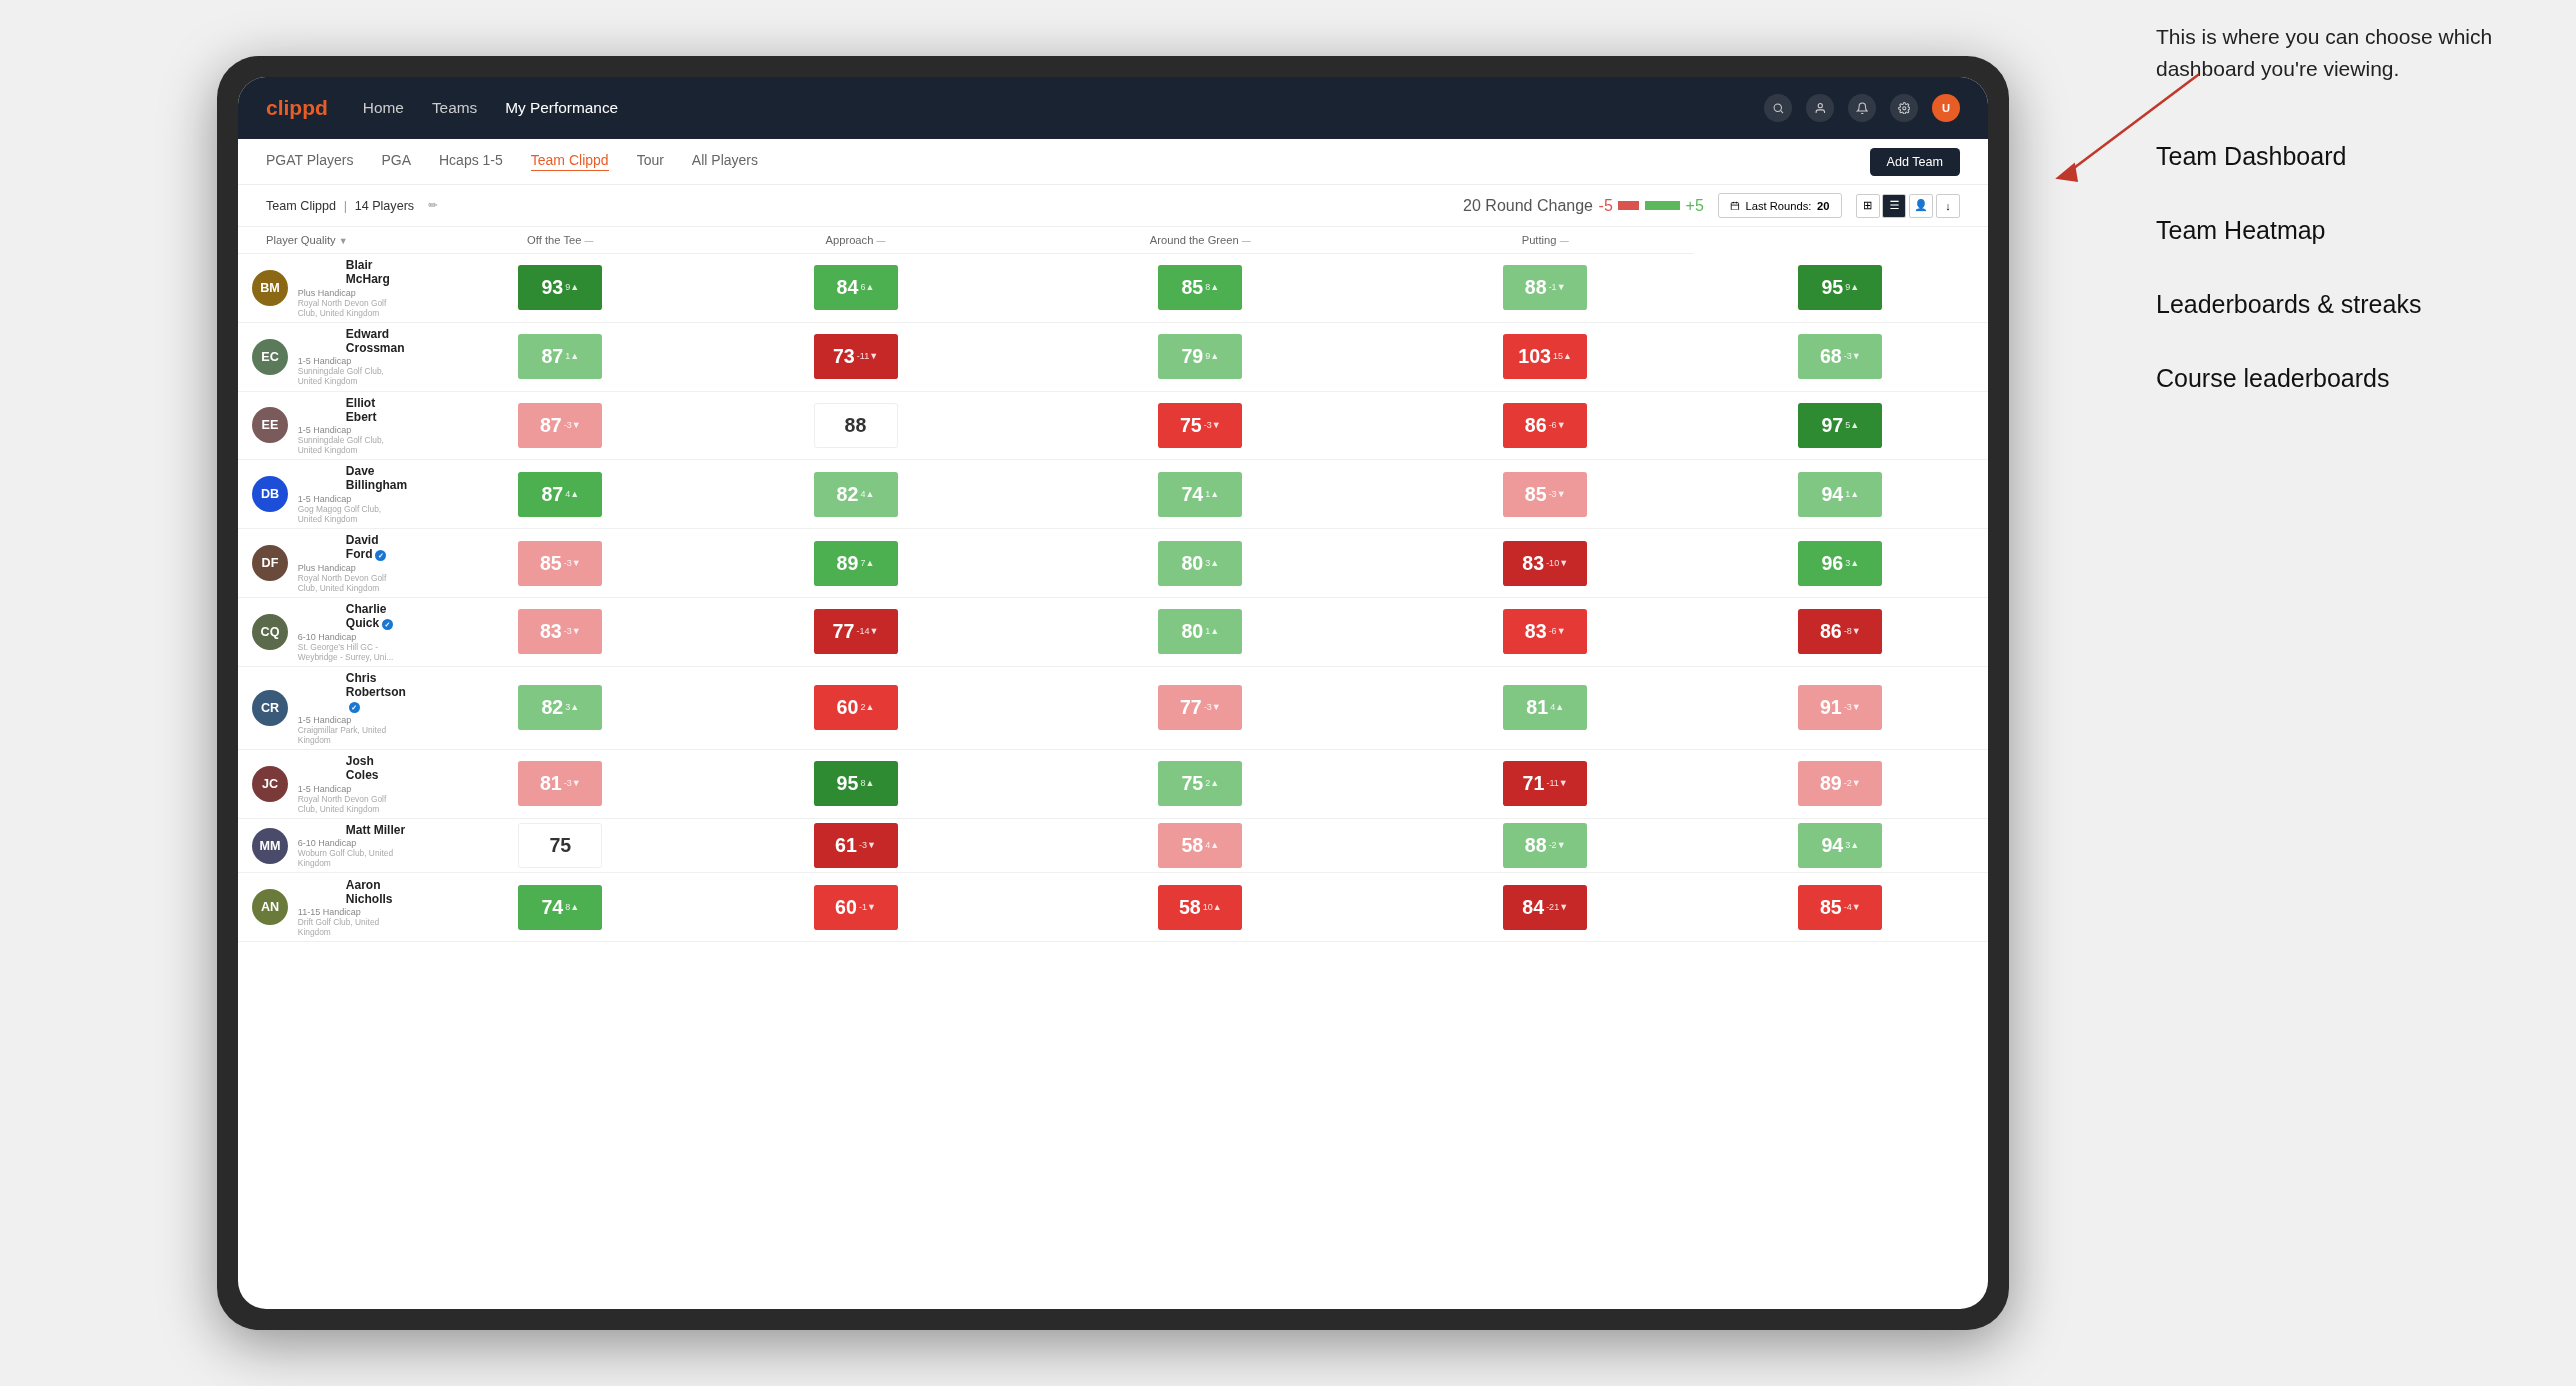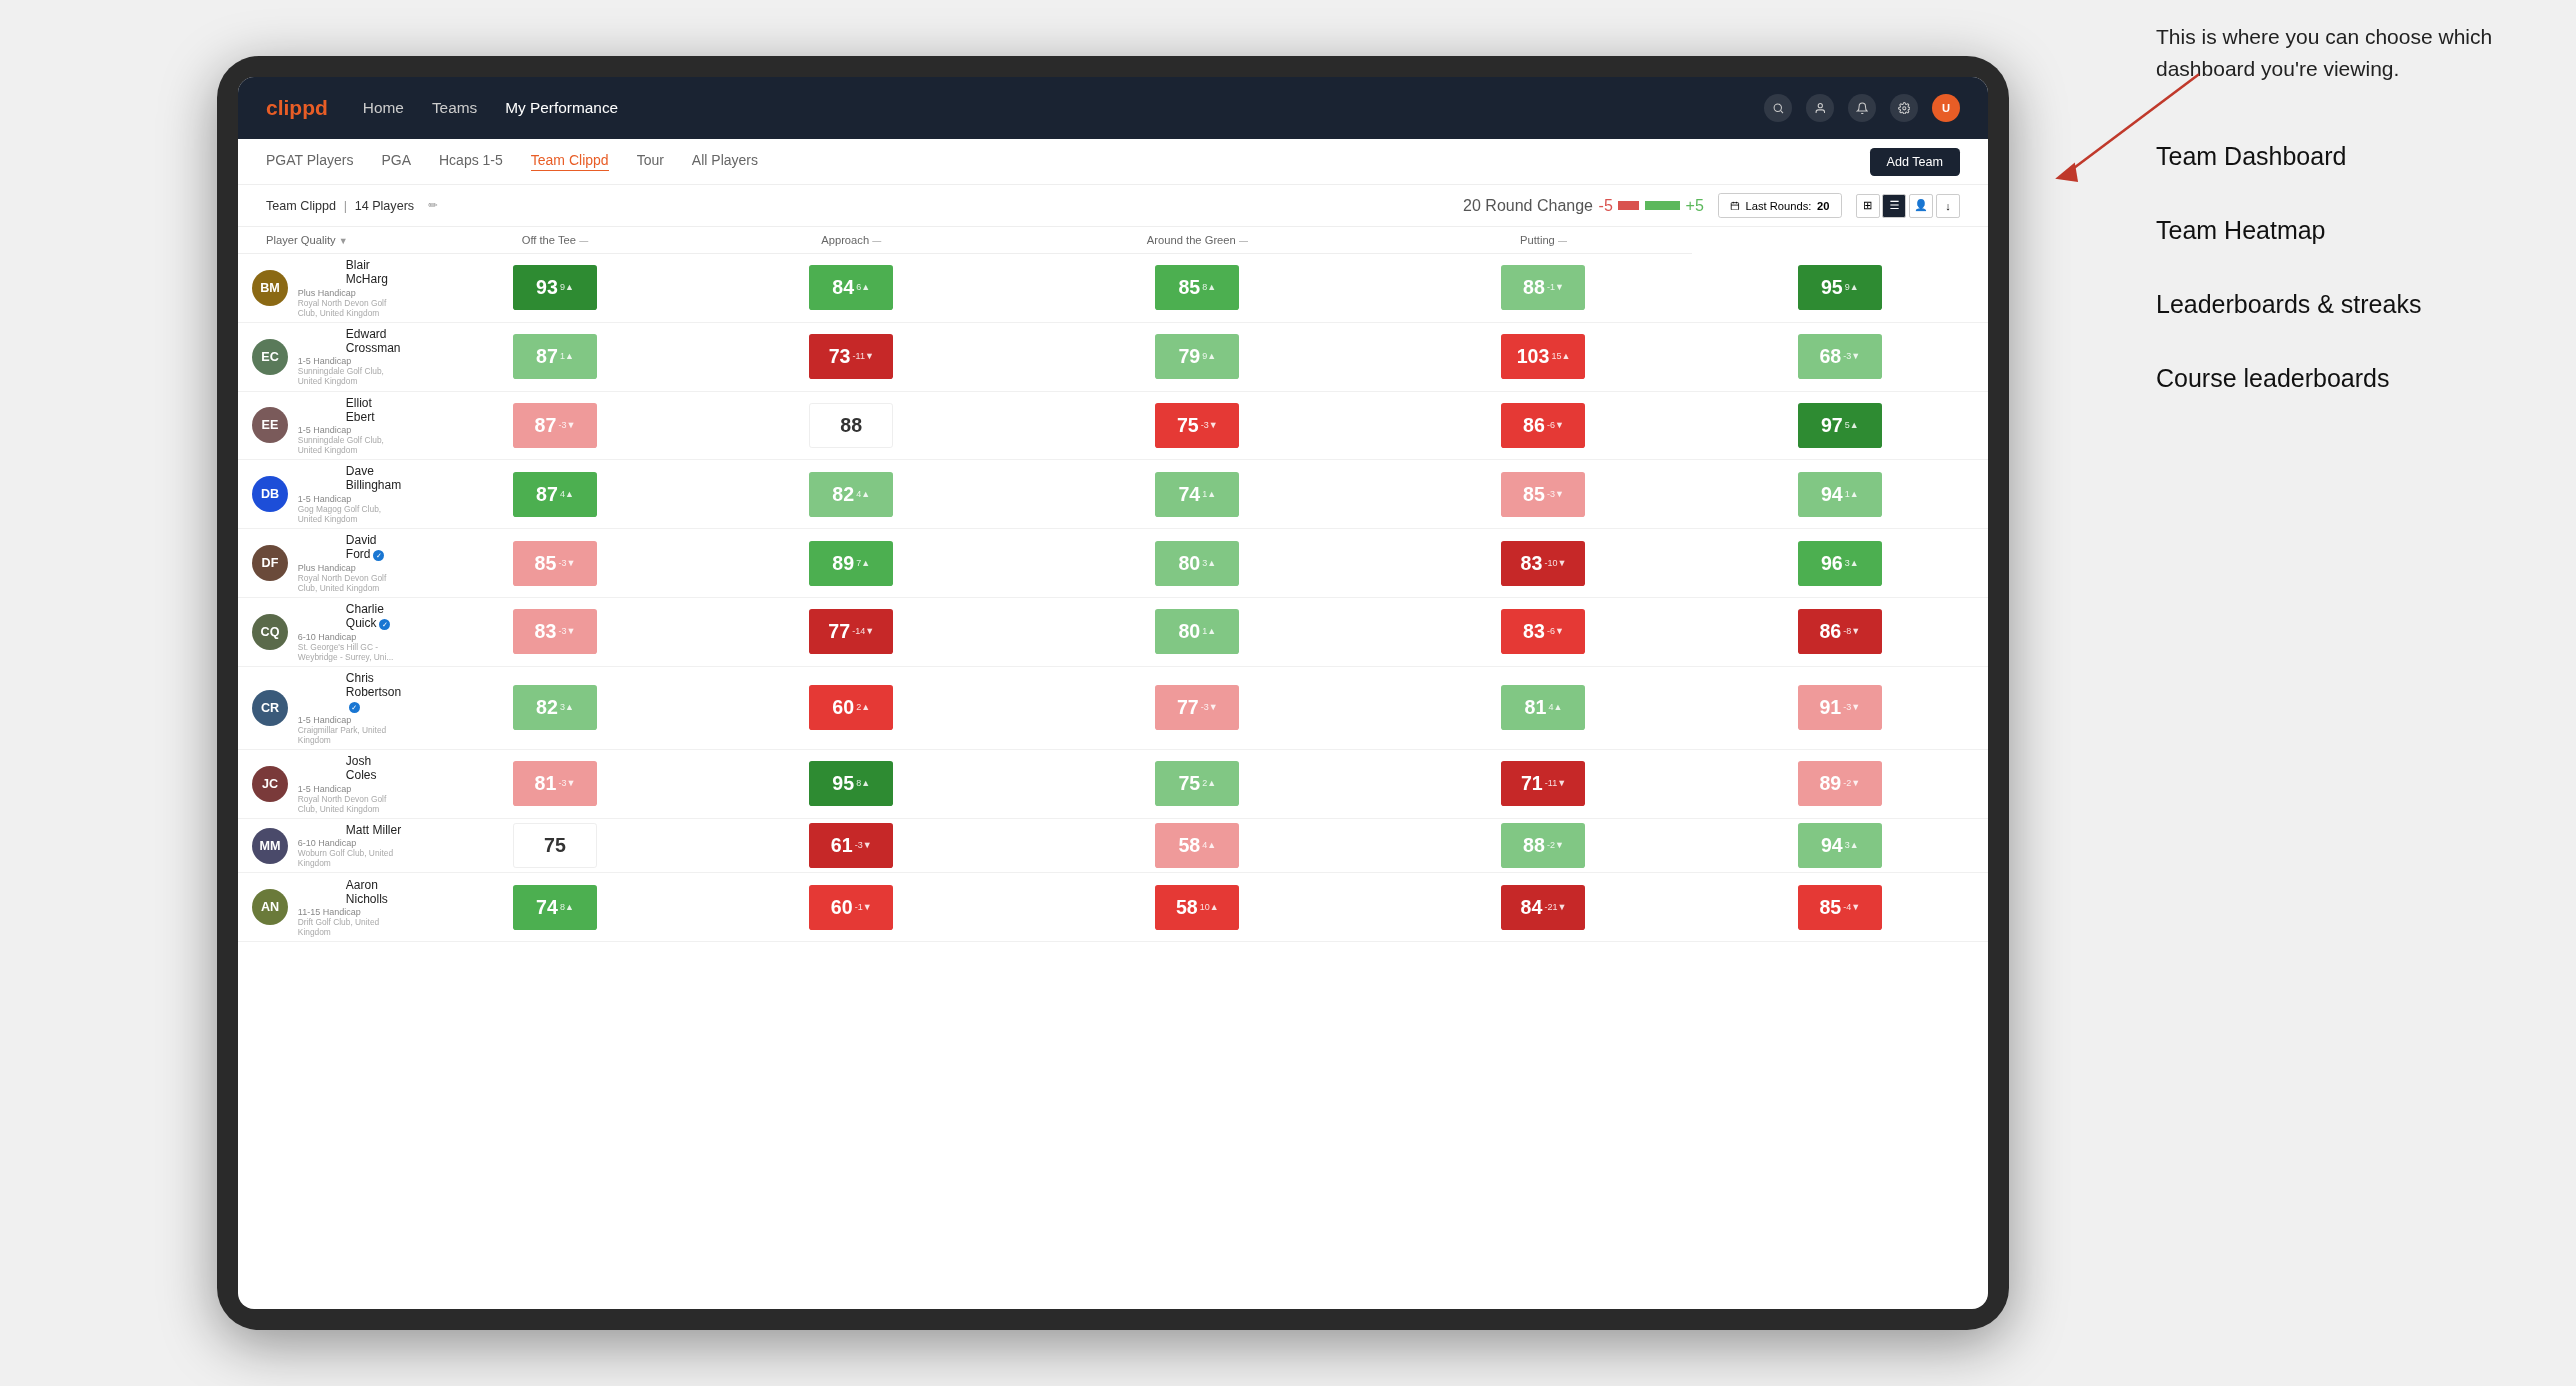--- a/index.html
+++ b/index.html
@@ -52,21 +52,21 @@
       height: 1274px;
       background: #2a2a2a;
       border-radius: 42px;
       padding: 21px;
       box-shadow: 0 14px 56px rgba(0,0,0,0.4);
     }
     .tablet-screen {
       width: 100%;
       height: 100%;
       background: #fff;
-      border-radius: 16px;
+      border-radius: 28px;
       overflow: hidden;
       display: flex;
       flex-direction: column;
     }
 
     
     .top-nav {
       background: #1a2332;
       height: 62px;
       display: flex;
@@ -273,21 +273,21 @@
       font-size: 12.6px;
       color: #fff;
       font-weight: 600;
     }
     .player-details {
       display: flex;
       flex-direction: column;
     }
     .player-name {
       font-size: 12px;
-      font-weight: 400;
+      font-weight: 700;
       color: #222;
       padding-left: 48px;
     }
     .player-handicap {
       font-size: 9px;
       color: #888;
       margin-top: 1.4px;
     }
     .player-club {
       font-size: 8.4px;

